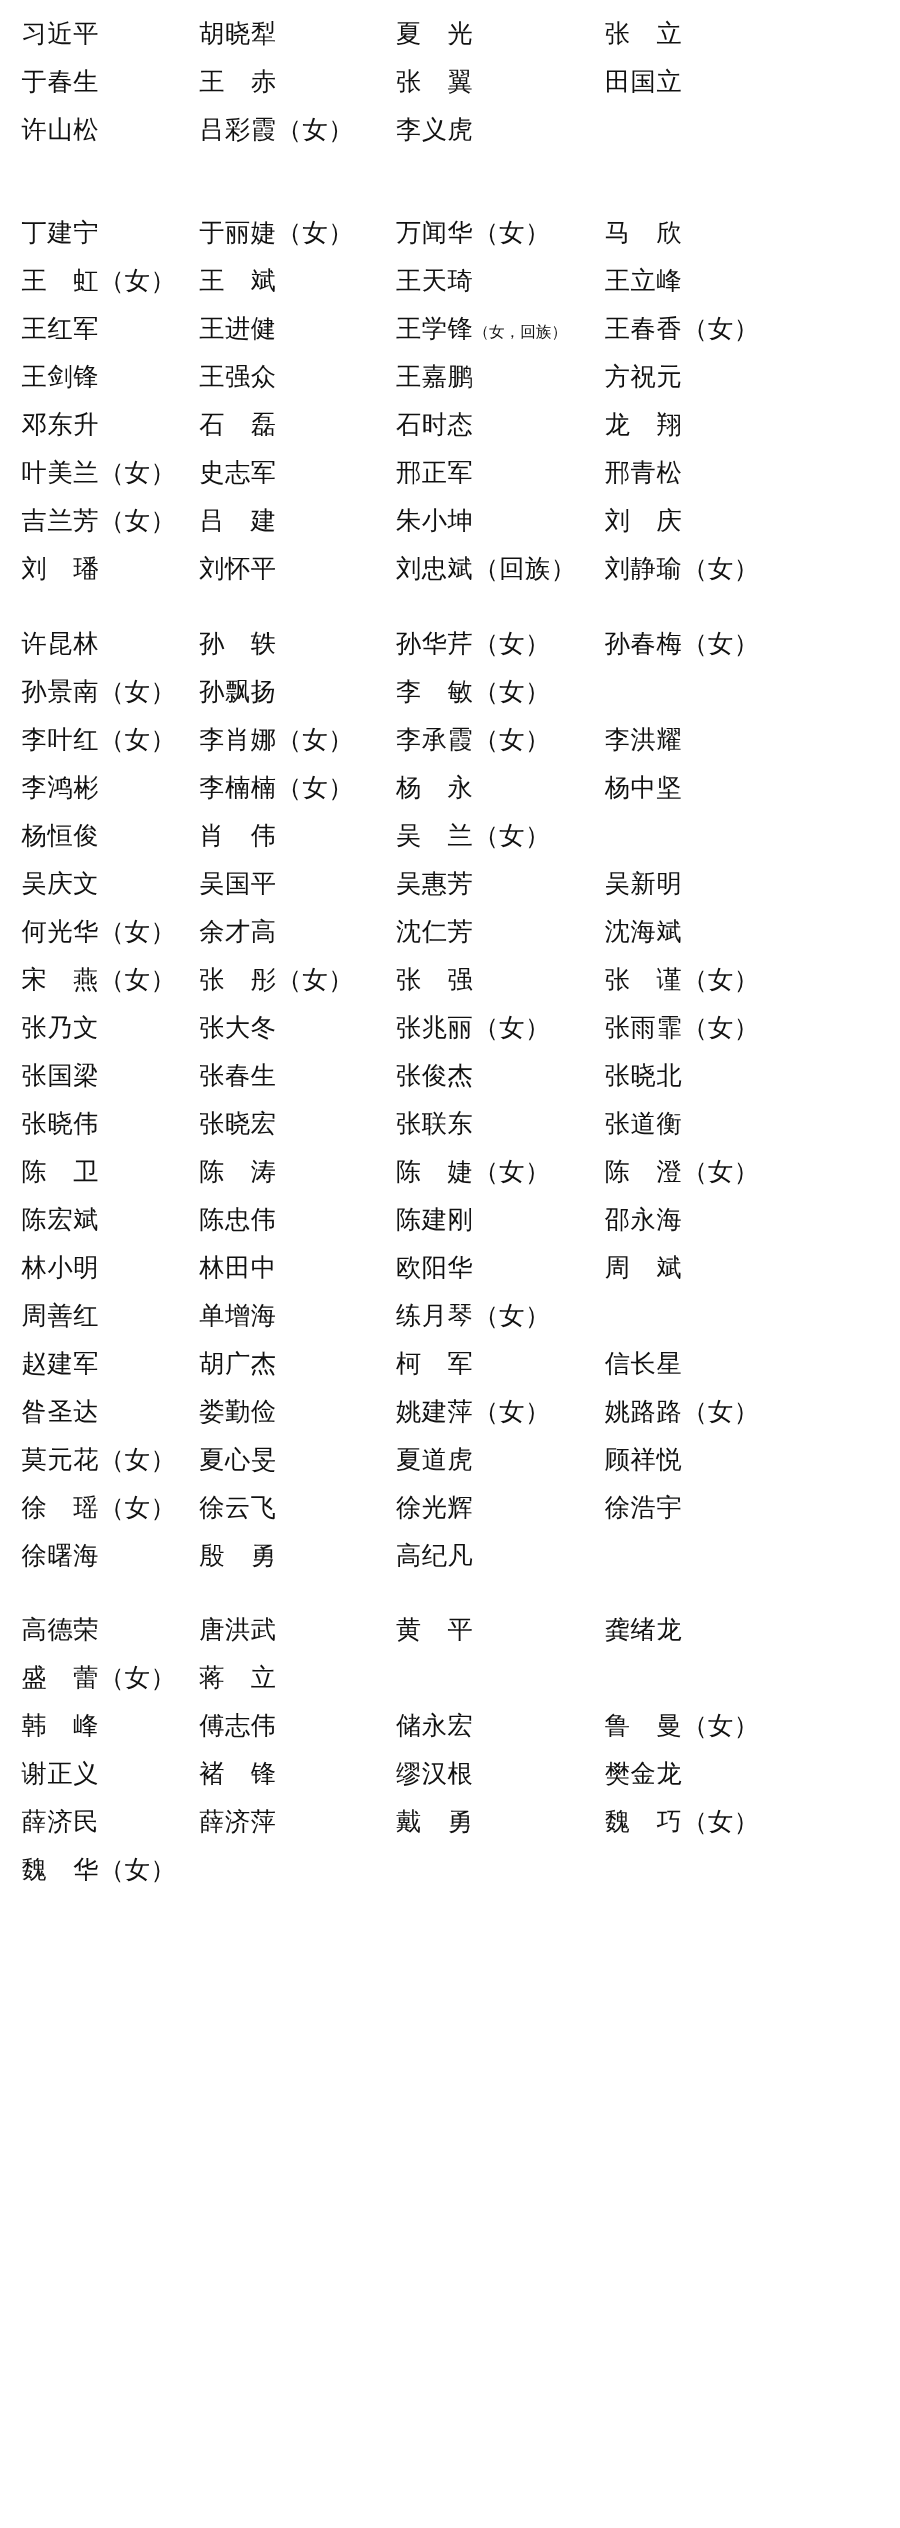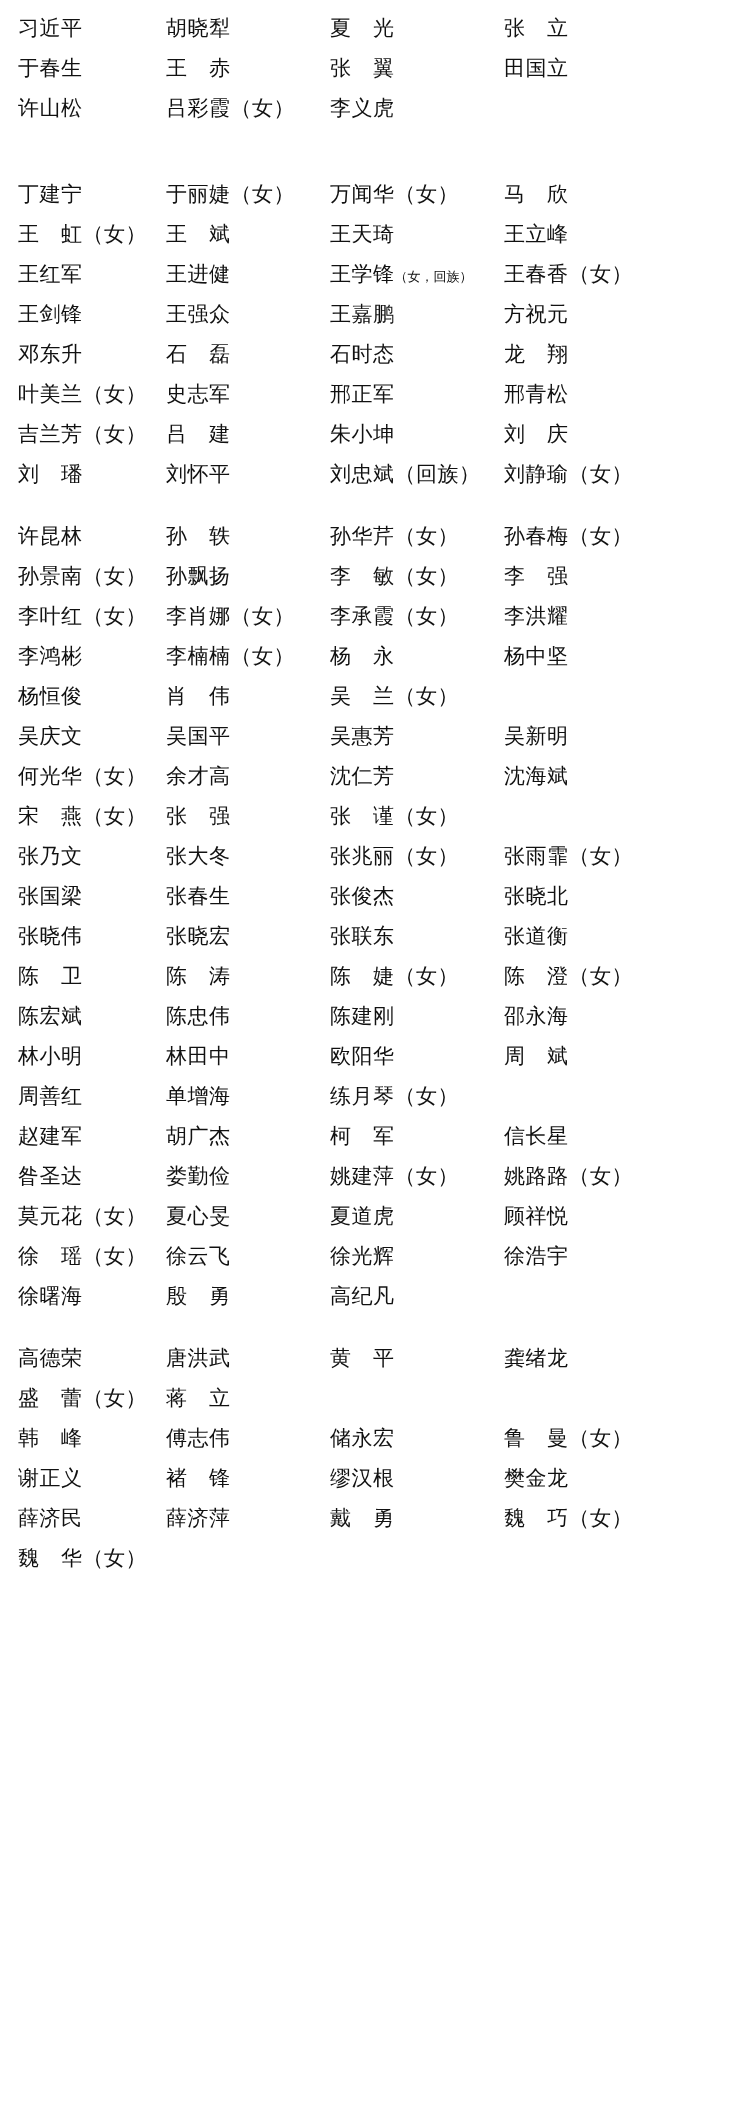--- a/index.html
+++ b/index.html
@@ -129,21 +129,20 @@
         <div class="name-row">
           <div class="cell">许昆林</div>
           <div class="cell">孙　轶</div>
           <div class="cell">孙华芹（女）</div>
           <div class="cell">孙春梅（女）</div>
         </div>
         <div class="name-row">
           <div class="cell">孙景南（女）</div>
           <div class="cell">孙飘扬</div>
           <div class="cell">李　敏（女）</div>
-          <div class="cell">李　强</div>
         </div>
         <div class="name-row">
           <div class="cell">李叶红（女）</div>
           <div class="cell">李肖娜（女）</div>
           <div class="cell">李承霞（女）</div>
           <div class="cell">李洪耀</div>
         </div>
         <div class="name-row">
           <div class="cell">李鸿彬</div>
           <div class="cell">李楠楠（女）</div>
@@ -162,20 +161,21 @@
           <div class="cell">吴新明</div>
         </div>
         <div class="name-row">
           <div class="cell">何光华（女）</div>
           <div class="cell">余才高</div>
           <div class="cell">沈仁芳</div>
           <div class="cell">沈海斌</div>
         </div>
         <div class="name-row">
           <div class="cell">宋　燕（女）</div>
+          <div class="cell">张　彤（女）</div>
           <div class="cell">张　强</div>
           <div class="cell">张　谨（女）</div>
         </div>
         <div class="name-row">
           <div class="cell">张乃文</div>
           <div class="cell">张大冬</div>
           <div class="cell">张兆丽（女）</div>
           <div class="cell">张雨霏（女）</div>
         </div>
         <div class="name-row">

